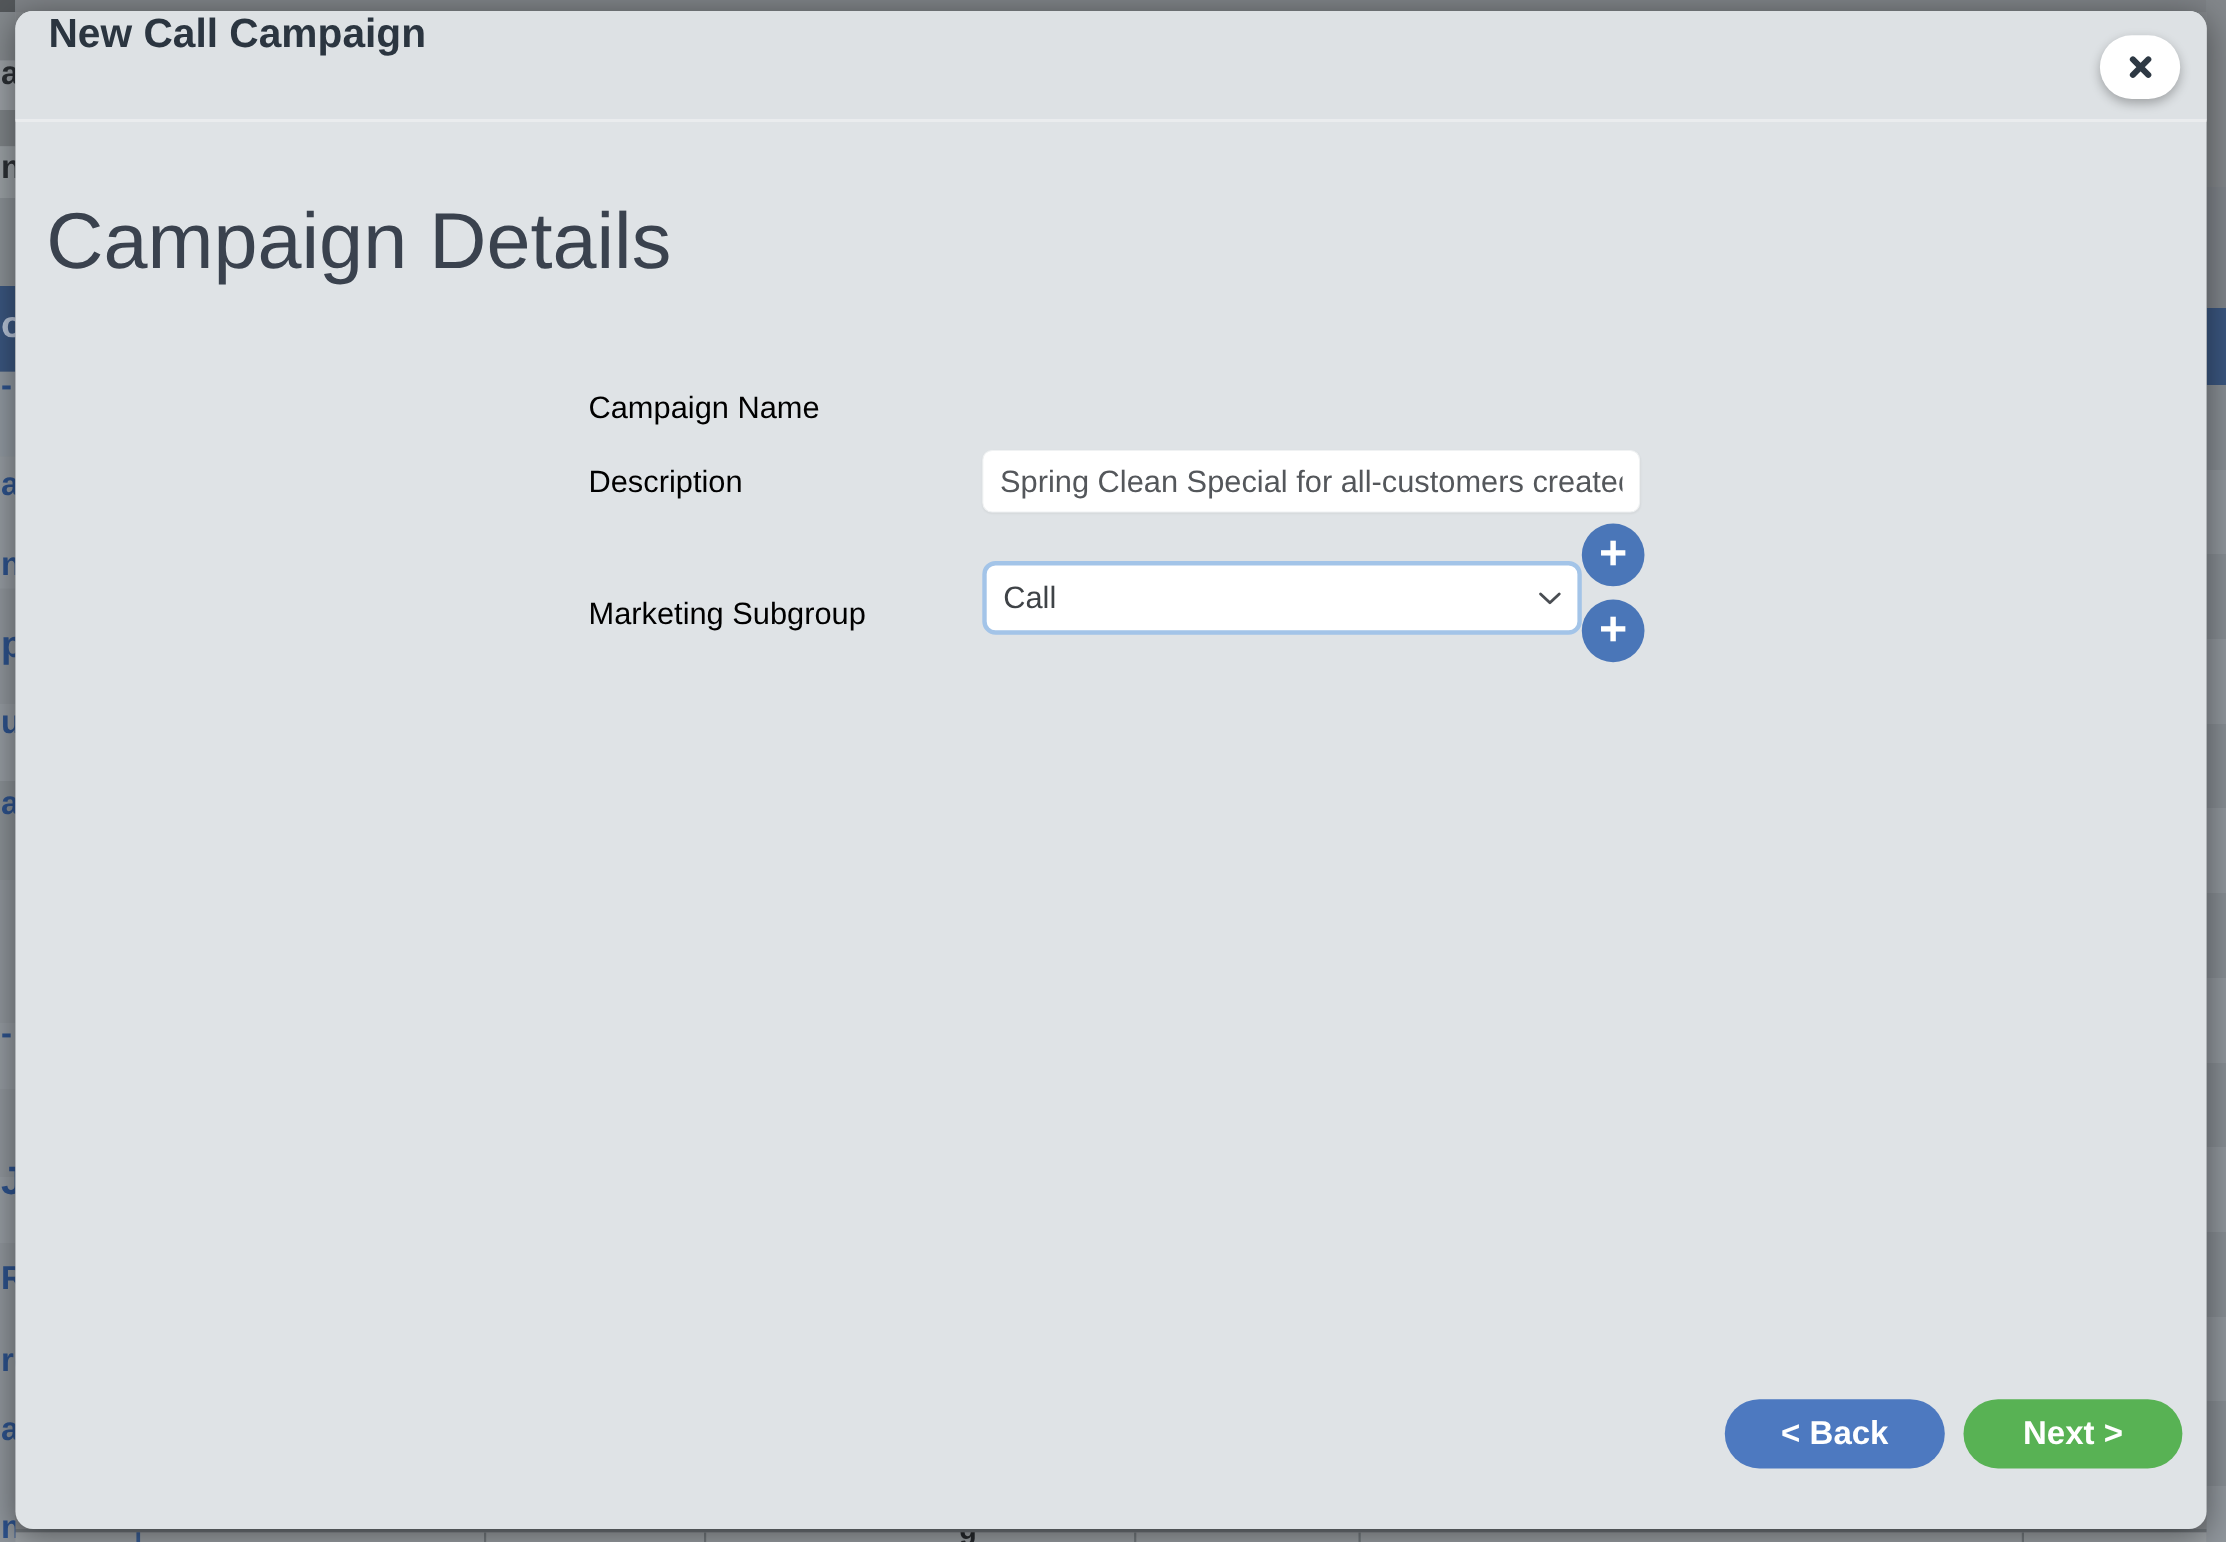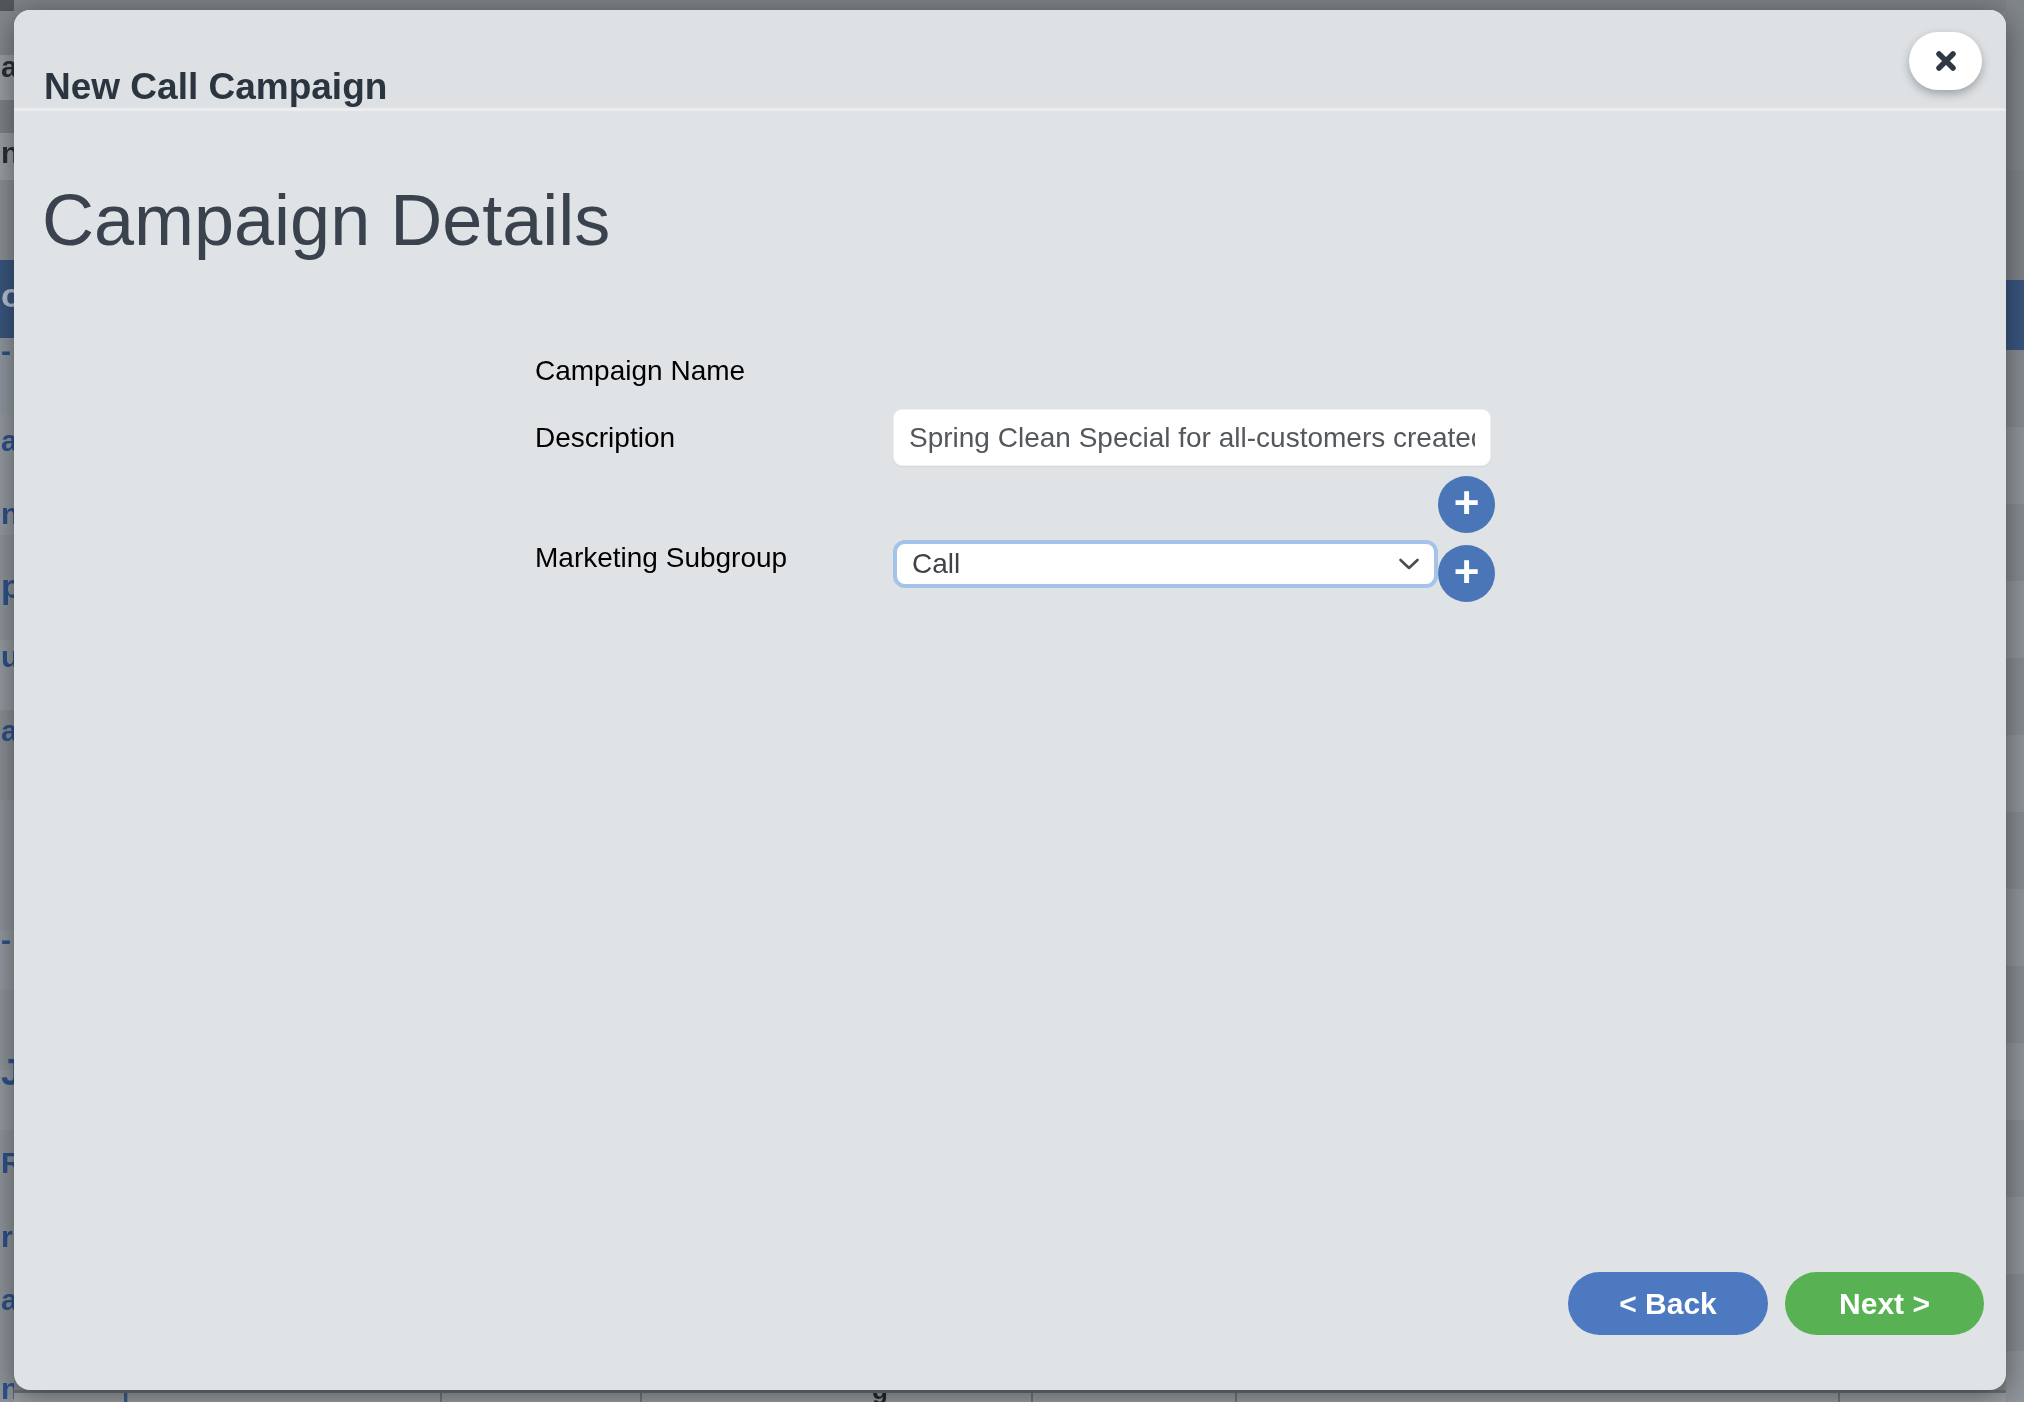--- a/index.html
+++ b/index.html
@@ -27,21 +27,21 @@
   
   .modal{
     position:absolute;left:14px;top:10px;width:1992px;height:1380px;
     background:#dfe3e6;border-radius:16px;
     box-shadow:0 6px 30px rgba(0,0,0,.45);
     z-index:10;
   }
   .modal-header{
     height:101px;background:#dde1e4;border-bottom:3px solid #eaecee;
     border-radius:16px 16px 0 0;
-    display:flex;align-items:flex-end;padding:0 30px;box-sizing:border-box;
+    display:flex;align-items:flex-start;padding:0 30px;box-sizing:border-box;
   }
   .modal-title{font-size:37px;font-weight:bold;color:#2b3540;}
   .close-btn{
     position:absolute;top:22px;right:24px;width:73px;height:58px;border-radius:29px;
     background:#fff;border:none;box-shadow:0 4px 10px rgba(0,0,0,.28);
     display:flex;align-items:center;justify-content:center;cursor:pointer;padding:0;
   }
   .heading{position:absolute;left:28px;top:169px;font-size:72px;font-weight:300;color:#3a424e;line-height:1.15;}
   
   .form-label{position:absolute;left:521px;font-size:28px;color:#000000;display:flex;align-items:center;}
@@ -53,21 +53,21 @@
     box-shadow:0 1px 2px rgba(0,0,0,.05);outline:none;
   }
   .ti0{top:332px;} .ti1{top:399px;height:57px;}
   .select{
     position:absolute;left:879px;width:545px;box-sizing:border-box;
     background:#fff;border:1px solid #eceeef;border-radius:9px;
     display:flex;align-items:center;padding:0 15px;
     font-size:28px;color:#3f4347;cursor:pointer;
   }
   .sel0{top:466px;height:58px;}
-  .sel1{top:530px;height:48px;border:4px solid var(--focus-border,#a3c4e8);border-radius:12px;}
+  .sel1{top:500px;height:67px;border:4px solid var(--focus-border,#a3c4e8);border-radius:12px;}
   .chevron{position:absolute;right:14px;top:50%;transform:translateY(-50%);display:flex;}
   .plus-btn{
     position:absolute;left:1424px;width:57px;height:57px;border-radius:50%;
     background:var(--add-button,#4a76b8);color:#fff;border:none;cursor:pointer;
     display:flex;align-items:center;justify-content:center;
     font-size:44px;font-weight:bold;line-height:1;padding:0 0 4px 0;font-family:inherit;
   }
   .pb0{top:466px;} .pb1{top:535px;}
   
   .pill-btn{

